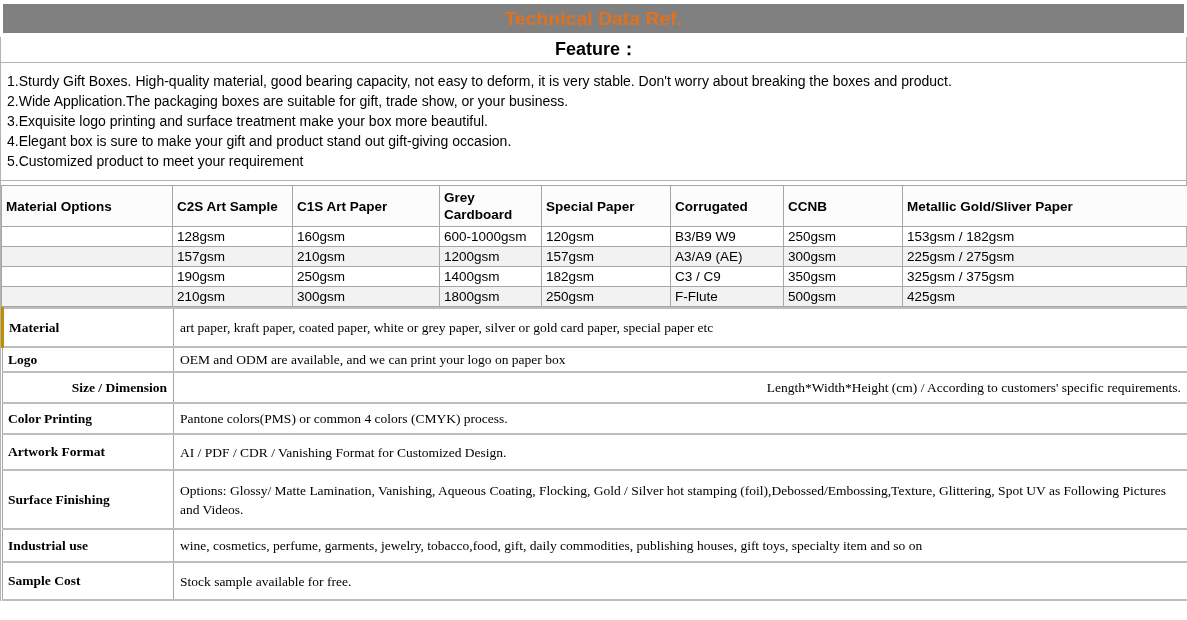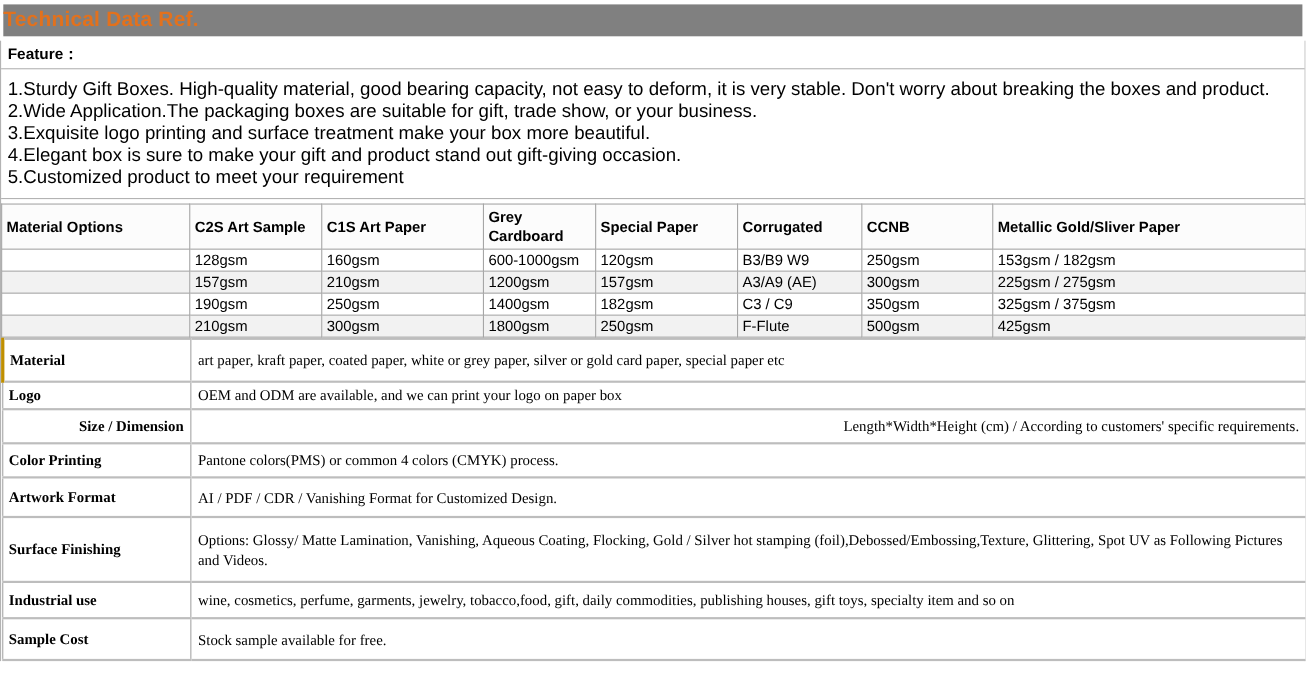--- a/index.html
+++ b/index.html
@@ -3,31 +3,32 @@
 <meta charset="utf-8">
 <style>
   html,body{margin:0;padding:0;background:#fff;}
   .page{
     position:relative;width:1187px;height:620px;overflow:hidden;
     font-family:"Liberation Sans","DejaVu Sans",sans-serif;color:#000;background:#fff;
   }
   
   .title-bar{
     margin:4px 3px 0 3px;height:29px;background:#808080;
-    display:flex;align-items:center;
+    display:flex;align-items:center;justify-content:center;
   }
   .title-bar span{font-size:19px;font-weight:bold;color:#E2711D;letter-spacing:.2px;}
   
   .content{margin-top:4px;border-left:1px solid #b3b3b3;border-right:1px solid #b3b3b3;}
   .feature-head{
-    height:25px;line-height:25px;padding-left:6px;font-size:14px;font-weight:bold;
+    height:25px;line-height:25px;padding-left:6px;font-size:18px;font-weight:bold;
     border-bottom:1px solid #b3b3b3;
+    text-align:center;
   }
   .features-box{padding:8px 6px 9px 6px;border-bottom:1px solid #b3b3b3;margin-bottom:4px;}
-  .feature-line{font-size:17px;line-height:20px;white-space:nowrap;}
+  .feature-line{font-size:14px;line-height:20px;white-space:nowrap;}
   
   table{border-collapse:collapse;width:1187px;table-layout:fixed;}
   .materials th,.materials td{
     border:1px solid #a6a6a6;font-size:13.5px;padding:0 4px;text-align:left;
     overflow:hidden;white-space:normal;
   }
   .materials th{font-weight:bold;height:40px;background:#fcfcfc;line-height:17px;}
   .materials td{height:19px;}
   .materials tbody tr:nth-child(even) td{background:#f2f2f2;}
   

